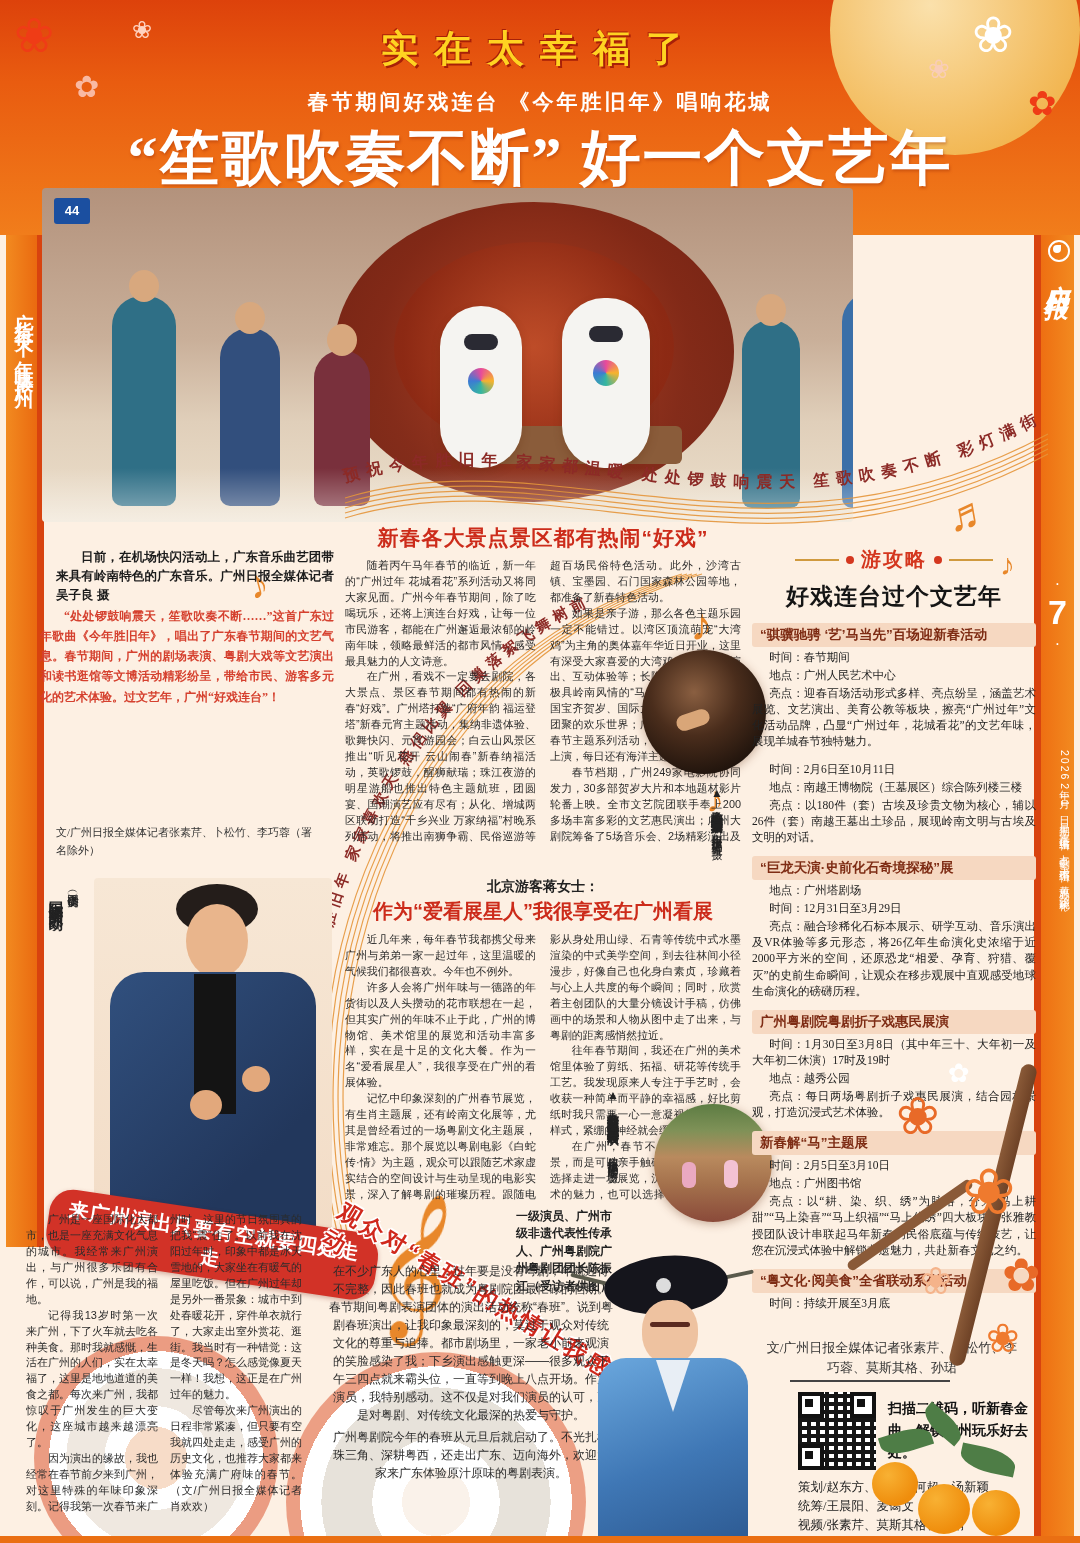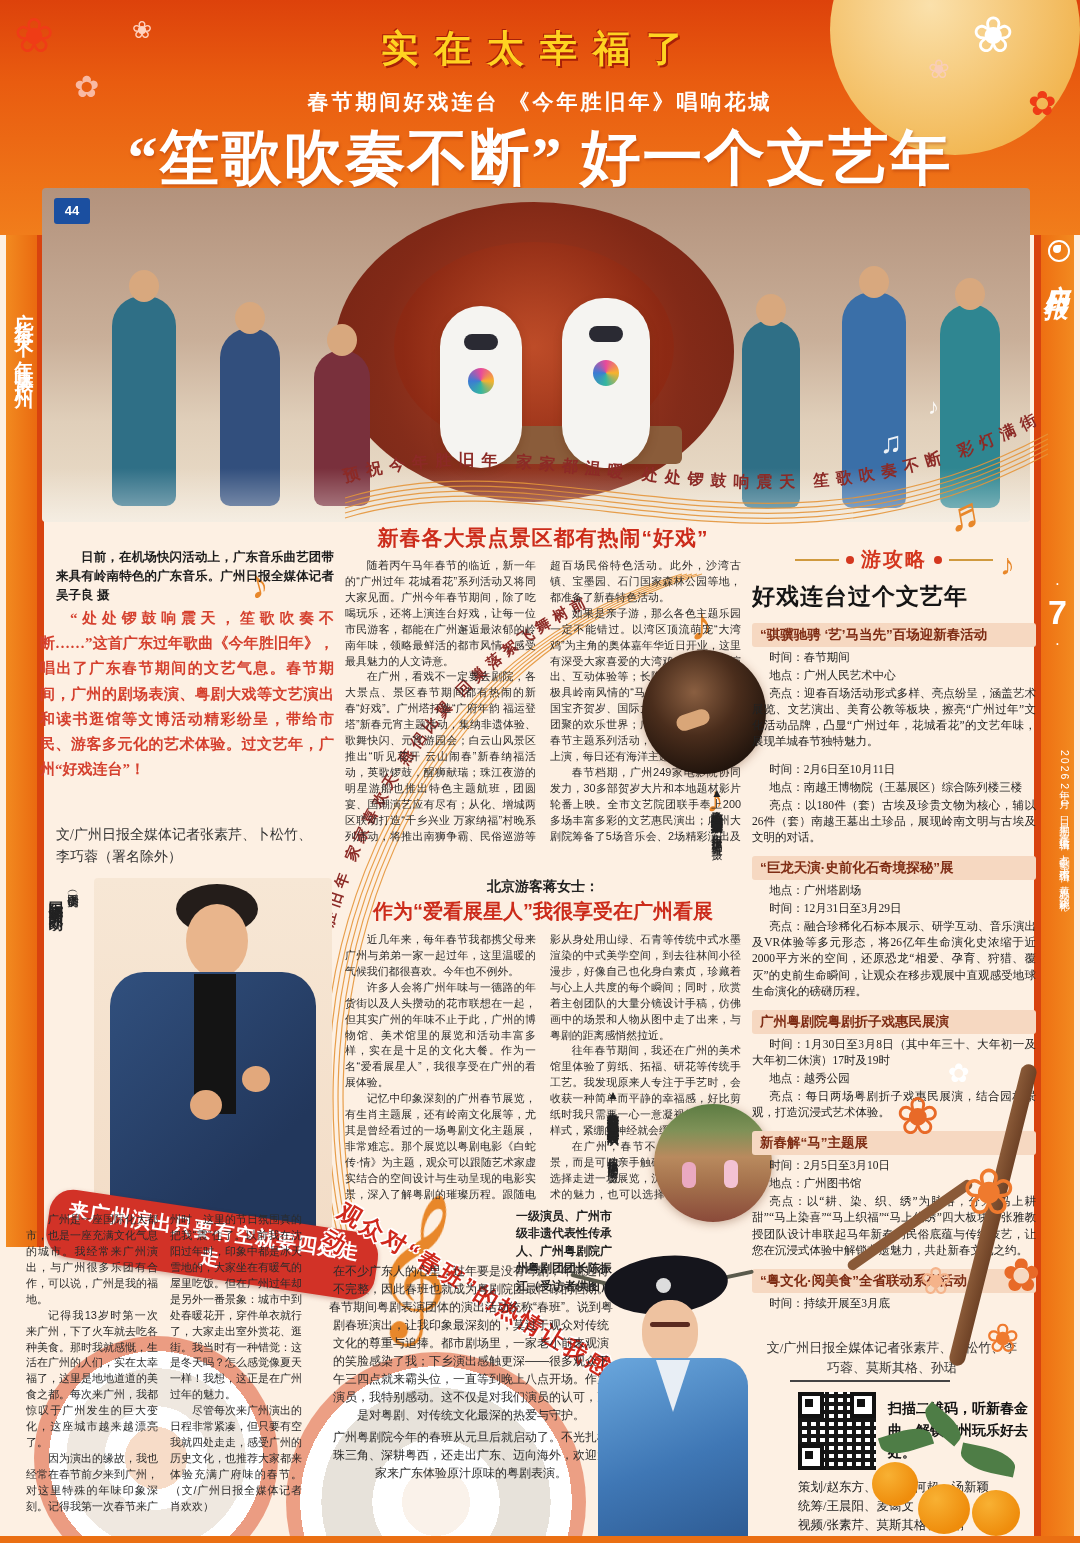--- a/index.html
+++ b/index.html
@@ -22,37 +22,37 @@
   .strip-r{left:1041px;top:235px;width:33px;height:1308px;background:linear-gradient(90deg,#ee6f12,#f28a20);}
   .strip-r-in{left:1034px;top:235px;width:7px;height:1308px;background:#d8430f;}
   .paper-logo{left:1044px;top:246px;width:28px;writing-mode:vertical-rl;color:#fff;font-size:24px;font-weight:bold;font-style:italic;font-family:"Liberation Serif","DejaVu Serif",serif;letter-spacing:4px;}
   .paper-emblem{left:1048px;top:240px;width:18px;height:18px;border:2px solid #fff;border-radius:50%;}
   .paper-emblem::after{content:"";position:absolute;left:3px;top:3px;width:8px;height:8px;border-radius:50% 0 50% 50%;background:#fff;}
   .page-num{left:1041px;top:595px;width:33px;text-align:center;color:#fff;font-size:34px;font-weight:bold;line-height:1;}
   .page-dot{left:1041px;width:33px;text-align:center;color:#fff;font-size:16px;line-height:1;}
   .edition{left:1046px;top:750px;width:26px;height:430px;writing-mode:vertical-rl;color:#fff;font-size:10.5px;letter-spacing:2px;}
 
   
-  .photo{left:42px;top:188px;width:988px;height:334px;border-radius:4px;overflow:hidden;background:linear-gradient(180deg,#b3927c 0%,#c9af99 45%,#e0cfba 70%,#ecdfcb 100%);text-decoration:underline;}
+  .photo{left:42px;top:188px;width:811px;height:334px;border-radius:4px;overflow:hidden;background:linear-gradient(180deg,#b3927c 0%,#c9af99 45%,#e0cfba 70%,#ecdfcb 100%);text-decoration:underline;}
   .arch{position:absolute;left:292px;top:14px;width:400px;height:300px;border-radius:50%;background:radial-gradient(circle,#a23418 15%,#7d200e 62%,#6d1a0b);opacity:.93;}
   .arch-in{position:absolute;left:352px;top:54px;width:280px;height:210px;border-radius:50%;background:radial-gradient(circle,#c4502a,#8d2812 75%);opacity:.8;}
   .gate-sign{position:absolute;left:12px;top:10px;width:36px;height:26px;background:#1b4fa0;color:#fff;font-size:13px;font-weight:bold;text-align:center;line-height:26px;border-radius:3px;}
   .fig{position:absolute;border-radius:30px 30px 10px 10px;}
   .fig::before{content:"";position:absolute;left:50%;top:-26px;transform:translateX(-50%);width:30px;height:32px;border-radius:50%;background:#d8a87e;}
   .mascot{position:absolute;background:#f5f4f1;border-radius:42px;box-shadow:0 4px 8px rgba(90,40,10,.25);}
   .mascot::before{content:"";position:absolute;left:50%;top:28px;transform:translateX(-50%);width:34px;height:16px;border-radius:8px;background:#2a2a33;}
   .mascot::after{content:"";position:absolute;left:50%;top:62px;transform:translateX(-50%);width:26px;height:26px;border-radius:50%;background:conic-gradient(#e84a9b,#f7b32d,#35b6a0,#3b7bd4,#e84a9b);}
   .ph-table{position:absolute;left:430px;top:238px;width:210px;height:38px;background:#8a5c3a;border-radius:6px;}
   .ph-floor{position:absolute;left:0;bottom:0;width:100%;height:54px;background:linear-gradient(180deg,rgba(255,255,255,0),rgba(255,255,255,.45));}
   .ph-note{position:absolute;color:rgba(255,255,255,.9);}
 
   
   .photo-cap{left:56px;top:548px;width:278px;font-size:12.5px;font-weight:bold;color:#1c1c1c;line-height:1.5;text-align:justify;text-indent:2em;}
-  .lead{left:40px;top:606px;width:294px;font-size:15px;font-weight:bold;color:#d5402e;line-height:1.68;text-align:justify;text-indent:2em;font-family:"Liberation Serif","DejaVu Serif",serif;}
-  .byline{left:56px;top:824px;width:262px;font-size:14px;color:#333;line-height:1.6;font-family:"Liberation Serif","DejaVu Serif",serif;}
+  .lead{left:40px;top:606px;width:294px;font-size:12px;font-weight:bold;color:#d5402e;line-height:1.68;text-align:justify;text-indent:2em;font-family:"Liberation Serif","DejaVu Serif",serif;}
+  .byline{left:56px;top:824px;width:262px;font-size:11px;color:#333;line-height:1.6;font-family:"Liberation Serif","DejaVu Serif",serif;}
 
   
   .a1-title{left:345px;top:524px;width:396px;text-align:center;font-size:21px;font-weight:bold;color:#cc2b1a;letter-spacing:1px;}
   .a-text{column-count:2;column-gap:14px;font-size:10.9px;line-height:1.46;color:#2b2b2b;text-align:justify;overflow:hidden;}
   .a-text p{margin:0;text-indent:2em;}
   .a1-text{left:345px;top:558px;width:396px;height:300px;}
   .a2-kicker{left:345px;top:878px;width:396px;text-align:center;font-size:14px;font-weight:bold;color:#222;}
   .a2-title{left:345px;top:898px;width:396px;text-align:center;font-size:20px;font-weight:bold;color:#cc2b1a;}
   .a2-text{left:345px;top:932px;width:396px;height:272px;}
 
@@ -68,21 +68,21 @@
   .vcap .cap-credit{font-size:11px;margin-top:6px;}
   .cap1{left:708px;top:786px;height:220px;}
   .cap2{left:604px;top:1088px;height:190px;}
 
   
   .sidebar{left:752px;top:546px;width:284px;height:788px;overflow:hidden;}
   .badge-row{display:flex;align-items:center;justify-content:center;gap:7px;}
   .badge-line{width:44px;height:2px;background:#d09a3e;}
   .badge-dot{width:8px;height:8px;border-radius:50%;background:#d4371f;}
   .badge-txt{font-size:20px;font-weight:bold;color:#d4371f;letter-spacing:2px;}
-  .sb-title{text-align:left;font-size:23px;font-weight:bold;color:#151515;margin:8px 0 4px;font-family:"Liberation Serif","DejaVu Serif",serif;letter-spacing:1px;}
+  .sb-title{text-align:center;font-size:23px;font-weight:bold;color:#151515;margin:8px 0 4px;font-family:"Liberation Serif","DejaVu Serif",serif;letter-spacing:1px;}
   .ev{margin-top:11px;}
   .ev-t{background:#f6d8c1;color:#7e2c14;font-size:13.5px;font-weight:bold;padding:3px 8px;border-radius:3px;}
   .ev-l{margin:2px 0 0;font-size:11.5px;line-height:1.4;color:#222;text-align:justify;text-indent:1.5em;font-family:"Liberation Serif","DejaVu Serif",serif;}
   .sb-byline{left:766px;top:1338px;width:252px;font-size:13px;color:#333;text-align:center;line-height:1.55;font-family:"Liberation Serif","DejaVu Serif",serif;}
   .sb-divider{left:790px;top:1380px;width:160px;height:2px;background:#444;}
   .qr-row{left:798px;top:1392px;width:236px;display:flex;gap:12px;align-items:center;}
   .qr{width:78px;height:78px;background-color:#fff;background-image:repeating-linear-gradient(0deg,#151515 0 4px,transparent 4px 8px),repeating-linear-gradient(90deg,#151515 0 4px,#fff 4px 9px);position:relative;flex:0 0 auto;}
   .qr i{position:absolute;width:18px;height:18px;border:4px solid #111;background:#fff;}
   .qr i::after{content:"";position:absolute;left:3px;top:3px;width:8px;height:8px;background:#111;}
   .qr .tl{left:0;top:0;} .qr .tr{right:0;top:0;} .qr .bl{left:0;bottom:0;}

